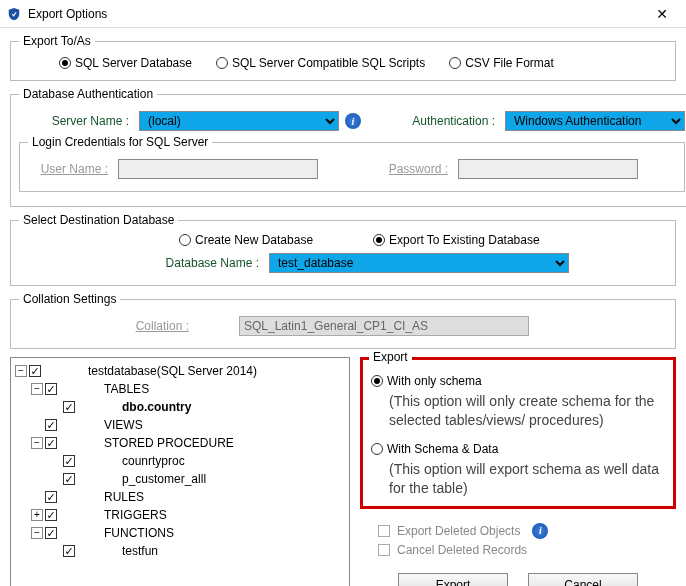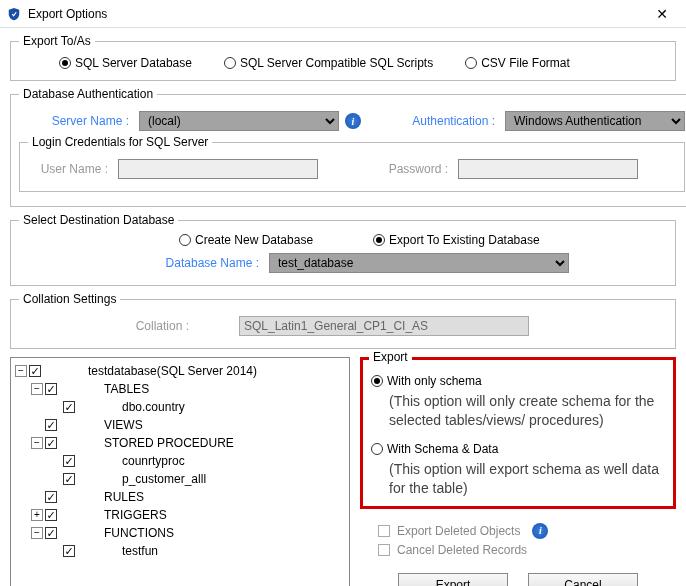--- a/index.html
+++ b/index.html
@@ -8,47 +8,47 @@
 .titlebar { height: 28px; display: flex; align-items: center; padding: 0 6px; border-bottom: 1px solid #ddd; }
 .titlebar .shield { width: 16px; height: 16px; margin-right: 6px; display: flex; align-items: center; justify-content: center; }
 .titlebar .title { flex: 1; font-size: 12px; }
 .titlebar .close { width: 36px; text-align: center; font-size: 14px; cursor: pointer; }
 
 .content { padding: 6px 10px 8px 10px; }
 
 fieldset { border: 1px solid #bbb; margin: 0 0 6px 0; padding: 6px 8px 8px 8px; position: relative; }
 fieldset > legend { font-size: 12px; padding: 0 4px; color: #000; }
 
-.radio-row { display: flex; gap: 32px; padding: 2px 0 2px 40px; align-items: flex-start; }
+.radio-row { display: flex; gap: 24px; padding: 2px 0 2px 40px; align-items: flex-start; }
 .radio-item { display: flex; align-items: center; gap: 4px; cursor: pointer; }
 .radio-circle { width: 12px; height: 12px; border: 1px solid #333; border-radius: 50%; display: flex; align-items: center; justify-content: center; background: #fff; }
 .radio-circle.selected::after { content: ""; width: 6px; height: 6px; background: #000; border-radius: 50%; }
 
 .row { display: flex; align-items: center; margin: 4px 0; }
-.field-label { width: 120px; text-align: right; padding-right: 10px; color: #3b82f6; }
-.field-label.disabled { color: #999; }
-select, input[type=text] { border: 1px solid #888; background: #a3a3a3; height: 20px; padding: 0 4px; font-size: 12px; }
+.field-label { width: 120px; text-align: right; padding-right: 10px; color: #14532d; }
+.field-label.disabled { color: #999; text-decoration: underline; }
+select, input[type=text] { border: 1px solid #888; background: #0ea5e9; height: 20px; padding: 0 4px; font-size: 12px; }
 select { appearance: auto; }
 input[disabled], select[disabled] { background: #eee; color: #888; }
 .select-disabled { background: #ddd; color: #666; border: 1px solid #aaa; height: 20px; display: flex; align-items: center; padding: 0 4px; }
 .info-icon { width: 16px; height: 16px; border-radius: 50%; background: radial-gradient(#3b7ed8,#1756b3); color:#fff; font-weight:bold; display:flex; align-items:center; justify-content:center; font-size:10px; margin-left:6px; font-style: italic; font-family: Georgia, serif;}
 
 .dest-row { display: flex; gap: 60px; padding-left: 160px; align-items: flex-end; margin-bottom: 6px; }
 
 .bottom { display: flex; gap: 10px; margin-top: 8px; }
 .tree-panel { flex: 0 0 340px; border: 1px solid #888; padding: 4px 2px; height: 236px; overflow: auto; background: #fff; }
 .right-panel { flex: 1; display: flex; flex-direction: column; gap: 6px; }
 
 .tree { font-size: 12px; }
 .tree-node { display: flex; align-items: center; height: 18px; white-space: nowrap; }
 .expander { width: 12px; height: 12px; border: 1px solid #888; display: inline-flex; align-items: center; justify-content: center; margin-right: 2px; cursor: pointer; font-size: 10px; line-height: 1; background:#fff; }
 .cbox { width: 12px; height: 12px; border: 1px solid #333; margin-right: 3px; display: inline-flex; align-items: center; justify-content: center; cursor: pointer; background:#fff; font-size:10px; }
 .cbox.checked::after { content: "✓"; font-size: 11px; line-height: 1; color:#000; }
 .node-label { cursor: default; margin-left: 44px; }
-.bold { font-weight: normal; }
+.bold { font-weight: bold; }
 
 .export-box { border: 3px solid #d10000; padding: 6px 8px 8px 8px; position: relative; }
 .export-box .legend-like { position: absolute; top: -10px; left: 6px; background: #fff; padding: 0 4px; font-size:12px; }
 .export-opt { margin: 8px 0 4px 0; display: flex; align-items: center; gap: 4px; cursor:pointer; }
 .export-desc { color: #444; font-size: 14px; padding-left: 18px; margin-top: 2px; line-height: 1.35; }
 
 .small-checks { padding: 4px 0 0 18px; }
 .small-checks .checkrow { display:flex; align-items:center; gap:4px; margin:4px 0; color:#888; }
 .small-checks .cbox { border-color:#aaa; }
 

